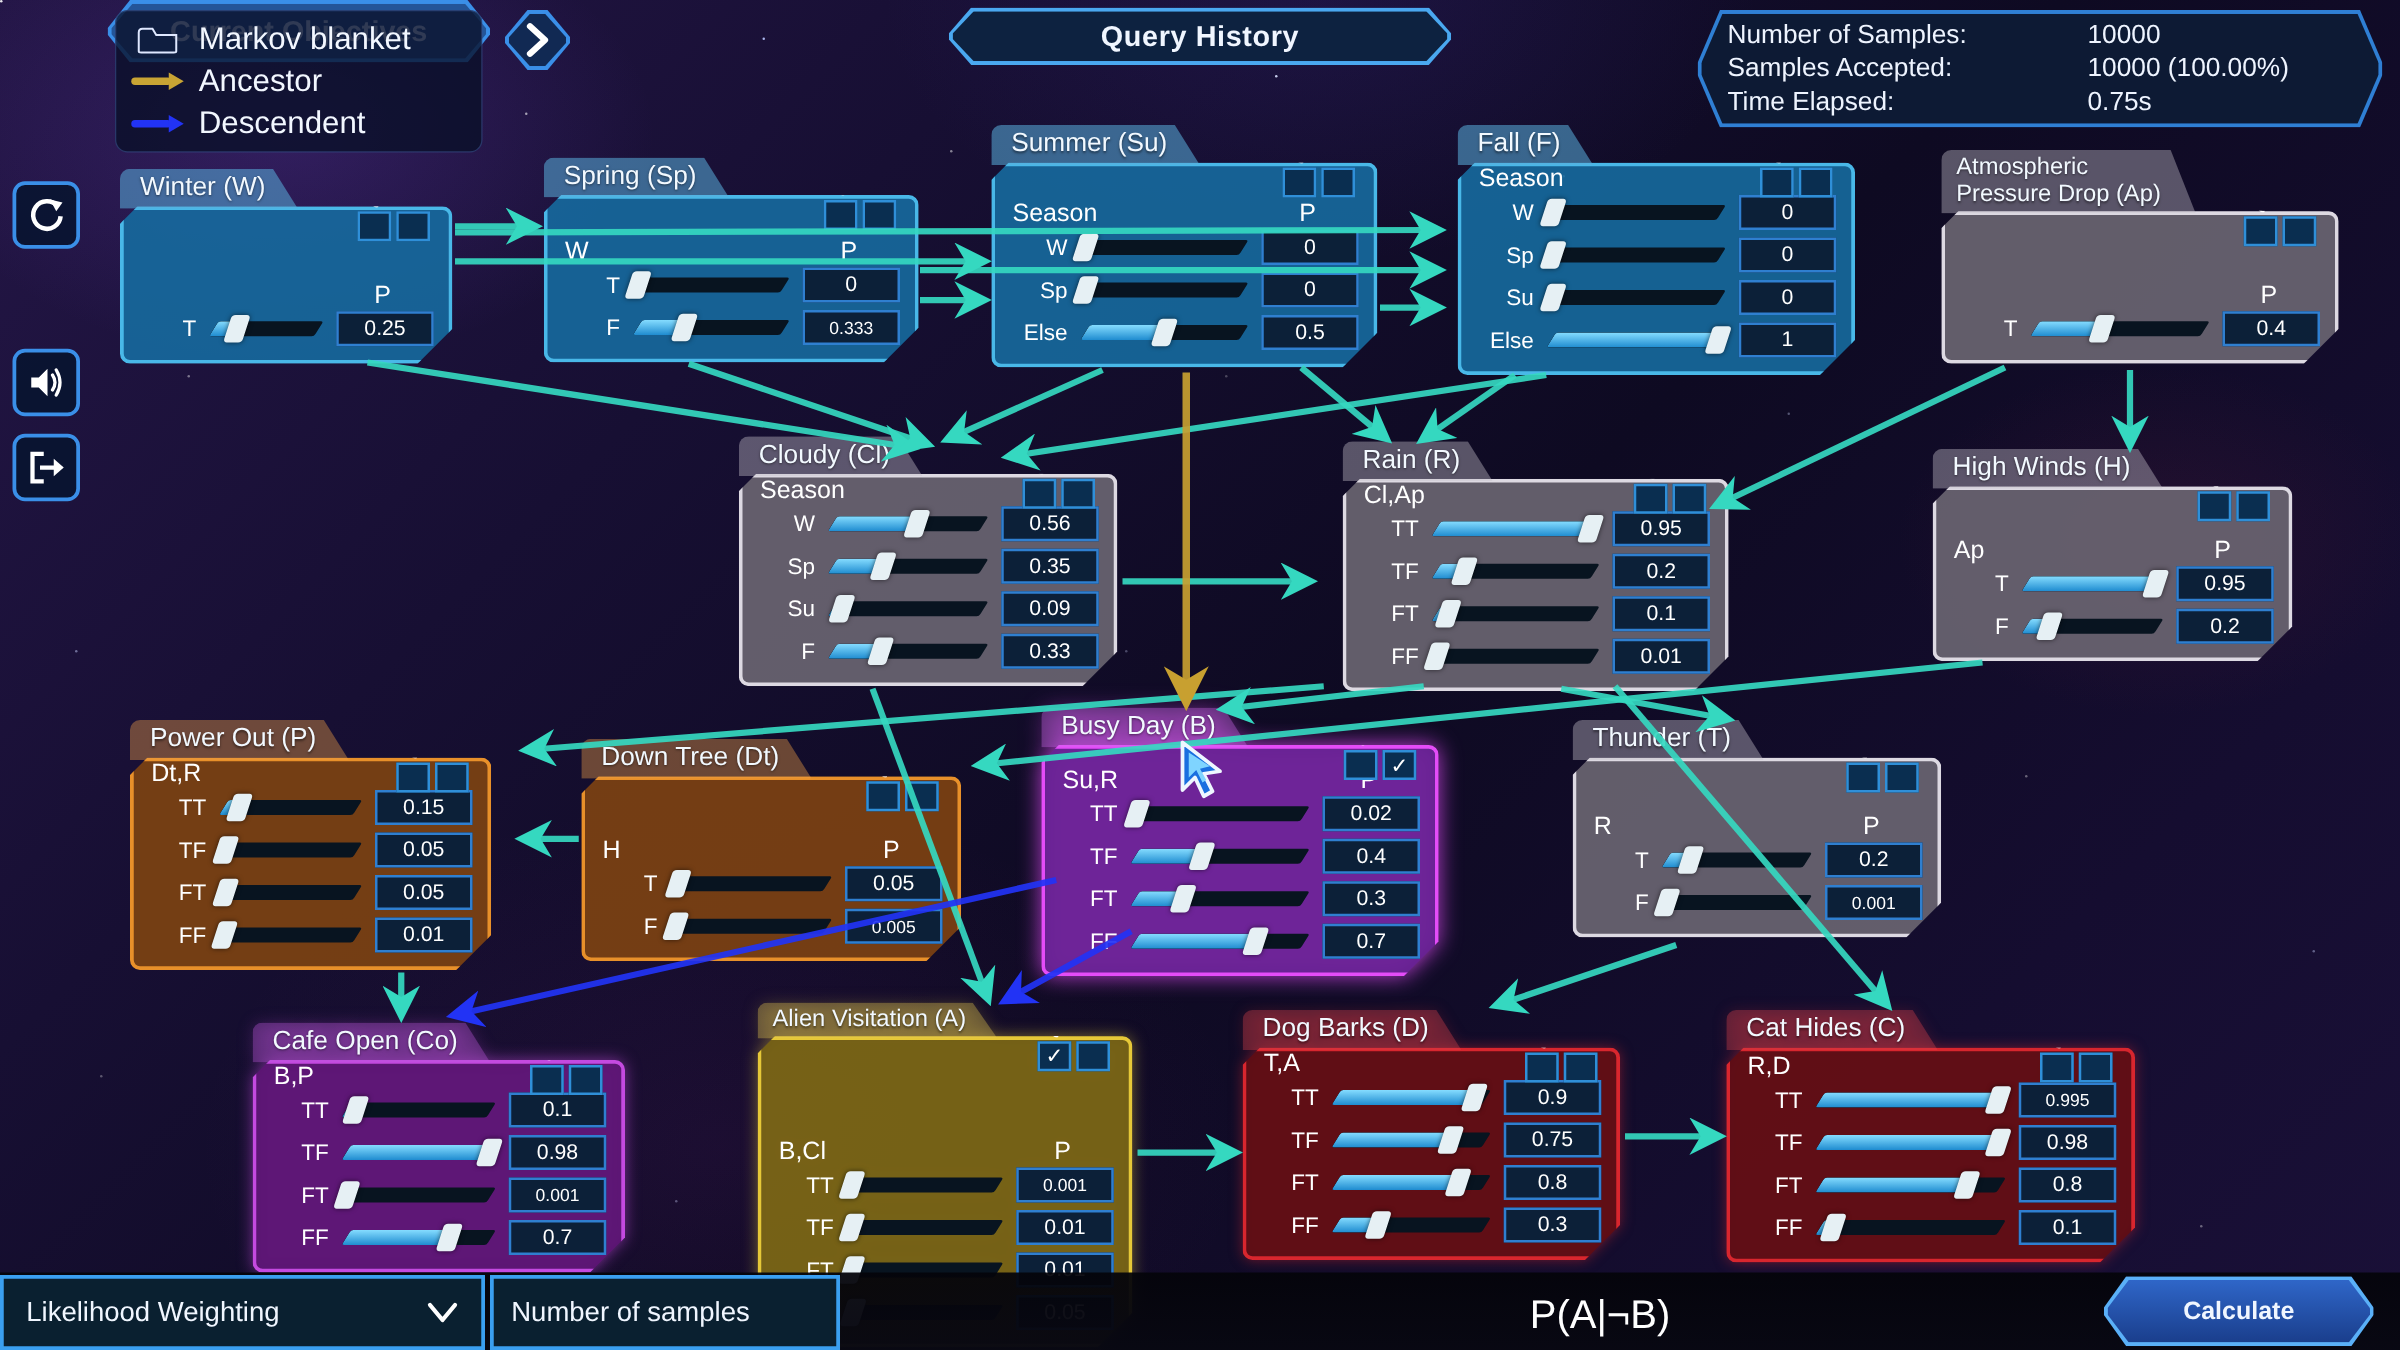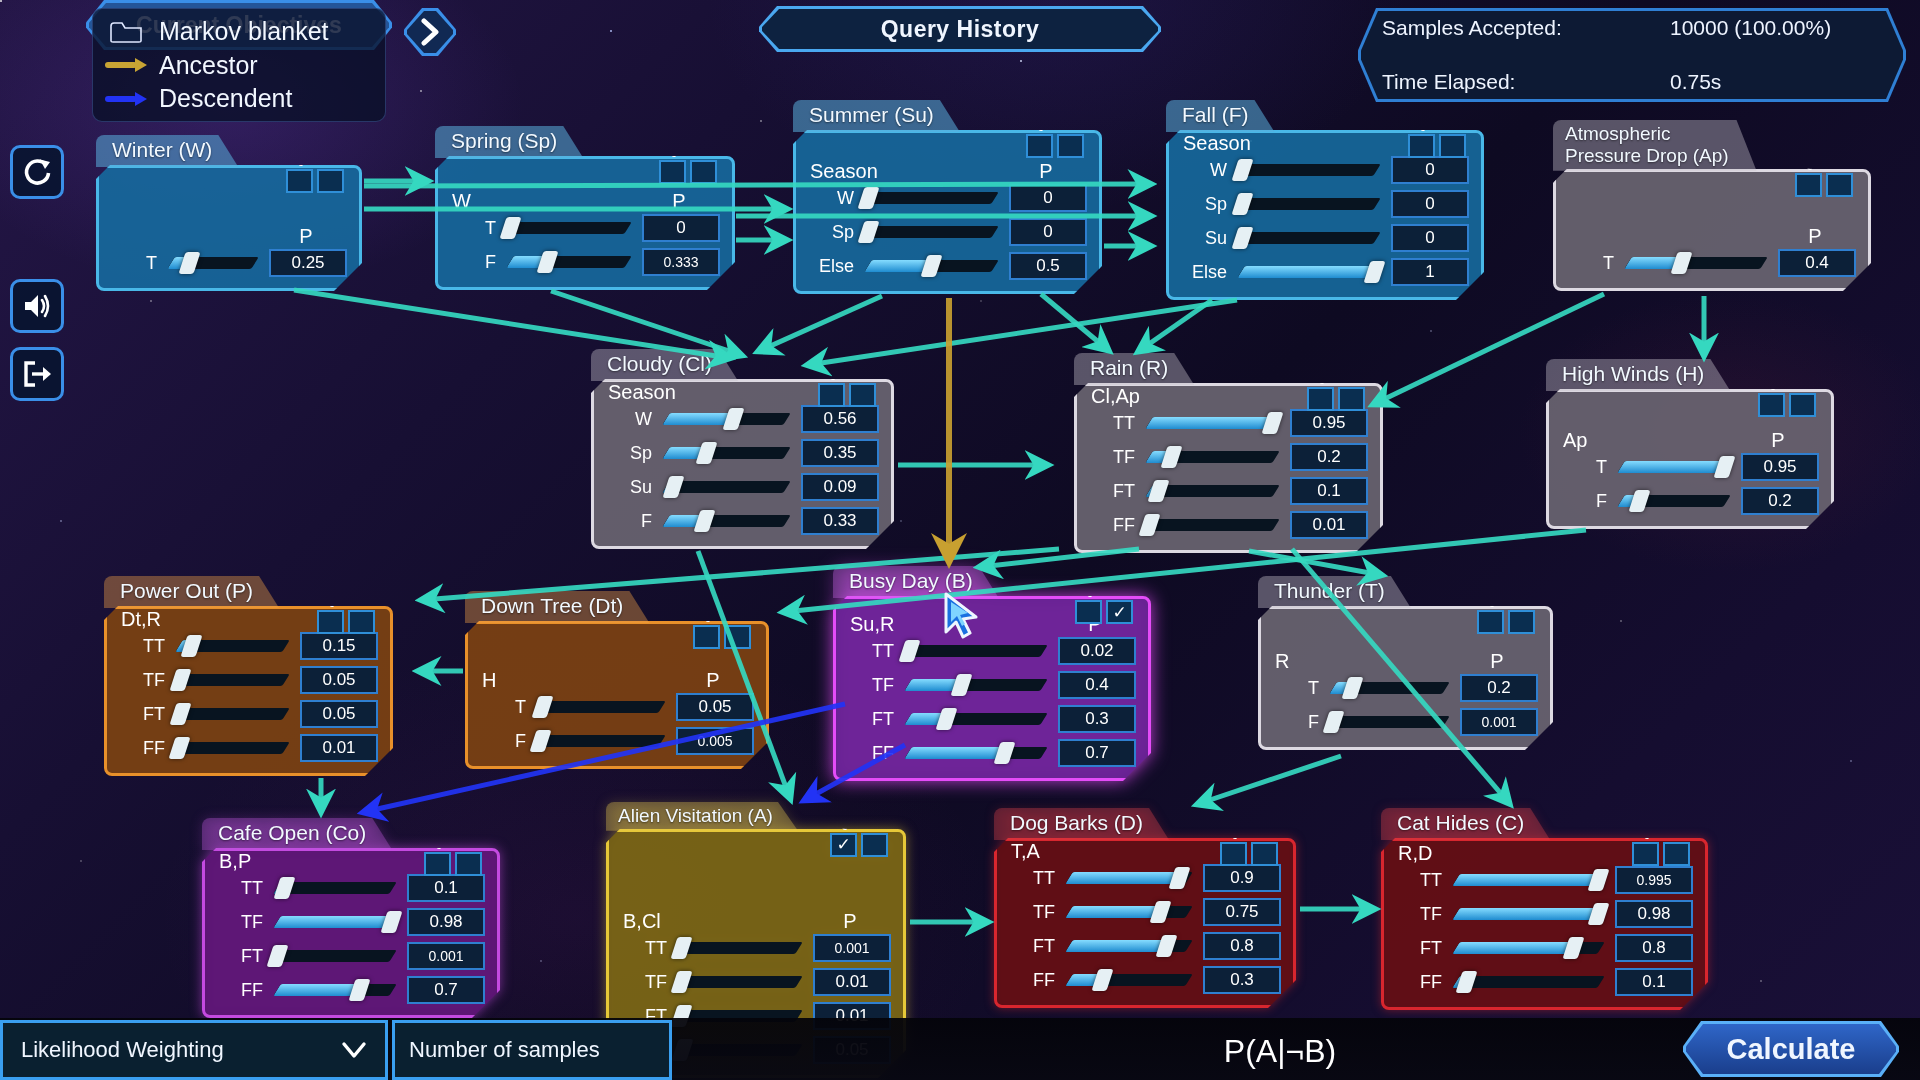--- a/index.html
+++ b/index.html
@@ -101,21 +101,21 @@
   #bottom-strip { position:absolute; left:0; right:0; bottom:0; height:62px; z-index:6;
     background:linear-gradient(180deg,rgba(4,4,10,.94),rgba(8,8,18,.98)); }
   .bbox { position:absolute; bottom:0; height:60px; z-index:8; background:#0a2030;
     border:3px solid #3a9ff0; display:flex; align-items:center; color:#f0f6ff; font-size:22px; }
   #method-dropdown { left:0; width:388px; padding:0 18px; justify-content:space-between; }
   #samples-input { left:392px; width:280px; padding:0 14px; }
   #query-expression { position:absolute; left:1100px; bottom:10px; width:360px; z-index:8;
     text-align:center; color:#fff; font-size:32px; }
   #calculate { left:1683px; bottom:3px; width:216px; height:56px; --bd:#5ab0f8;
     --bg:linear-gradient(180deg,#2f66c8,#1a3e8c); z-index:8; position:absolute; }
-  #calculate .oc-txt { font-size:29px; }
+  #calculate .oc-txt { font-size:20px; }
   #cursor { position:absolute; left:942px; top:592px; z-index:20; }
 </style>
 </head>
 <body>
 <div id="stage">
   <div class="stars"></div>
 
   <svg id="edges" width="1920" height="1080">
       <defs>
         <marker id="ah-teal" markerWidth="6" markerHeight="6" refX="4.5" refY="3" orient="auto" markerUnits="strokeWidth">
@@ -1066,20 +1066,24 @@
     <div class="oc-out"></div>
       <div class="oc-in"></div>
     <div class="oc-txt">Query History</div>
   </div>
 
   <div class="octa" id="stats">
     <div class="oc-out"></div>
       <div class="oc-in"></div>
     <div class="rows2">
       <div class="srow">
+          <span class="sl">Number of Samples:</span>
+          <span>10000</span>
+        </div>
+      <div class="srow">
           <span class="sl">Samples Accepted:</span>
           <span>10000 (100.00%)</span>
         </div>
       <div class="srow">
           <span class="sl">Time Elapsed:</span>
           <span>0.75s</span>
         </div>
     </div>
   </div>
 

